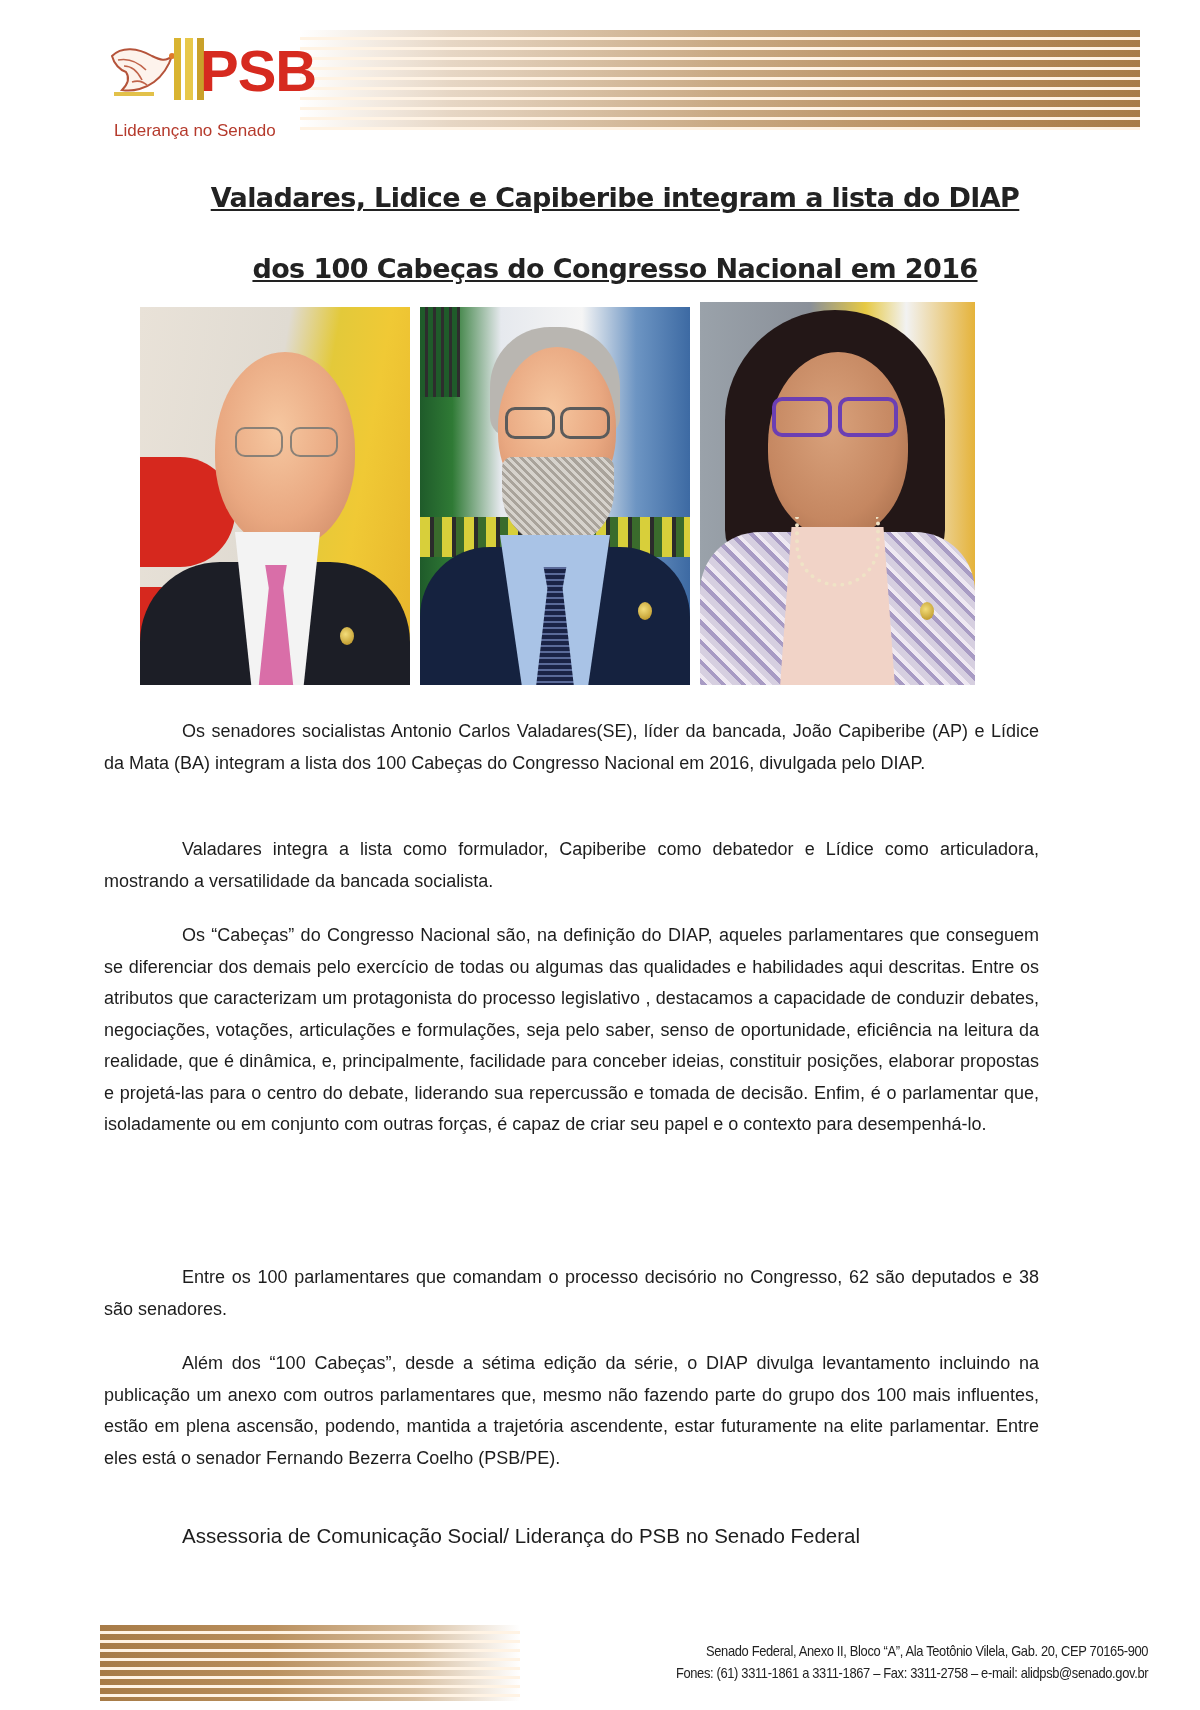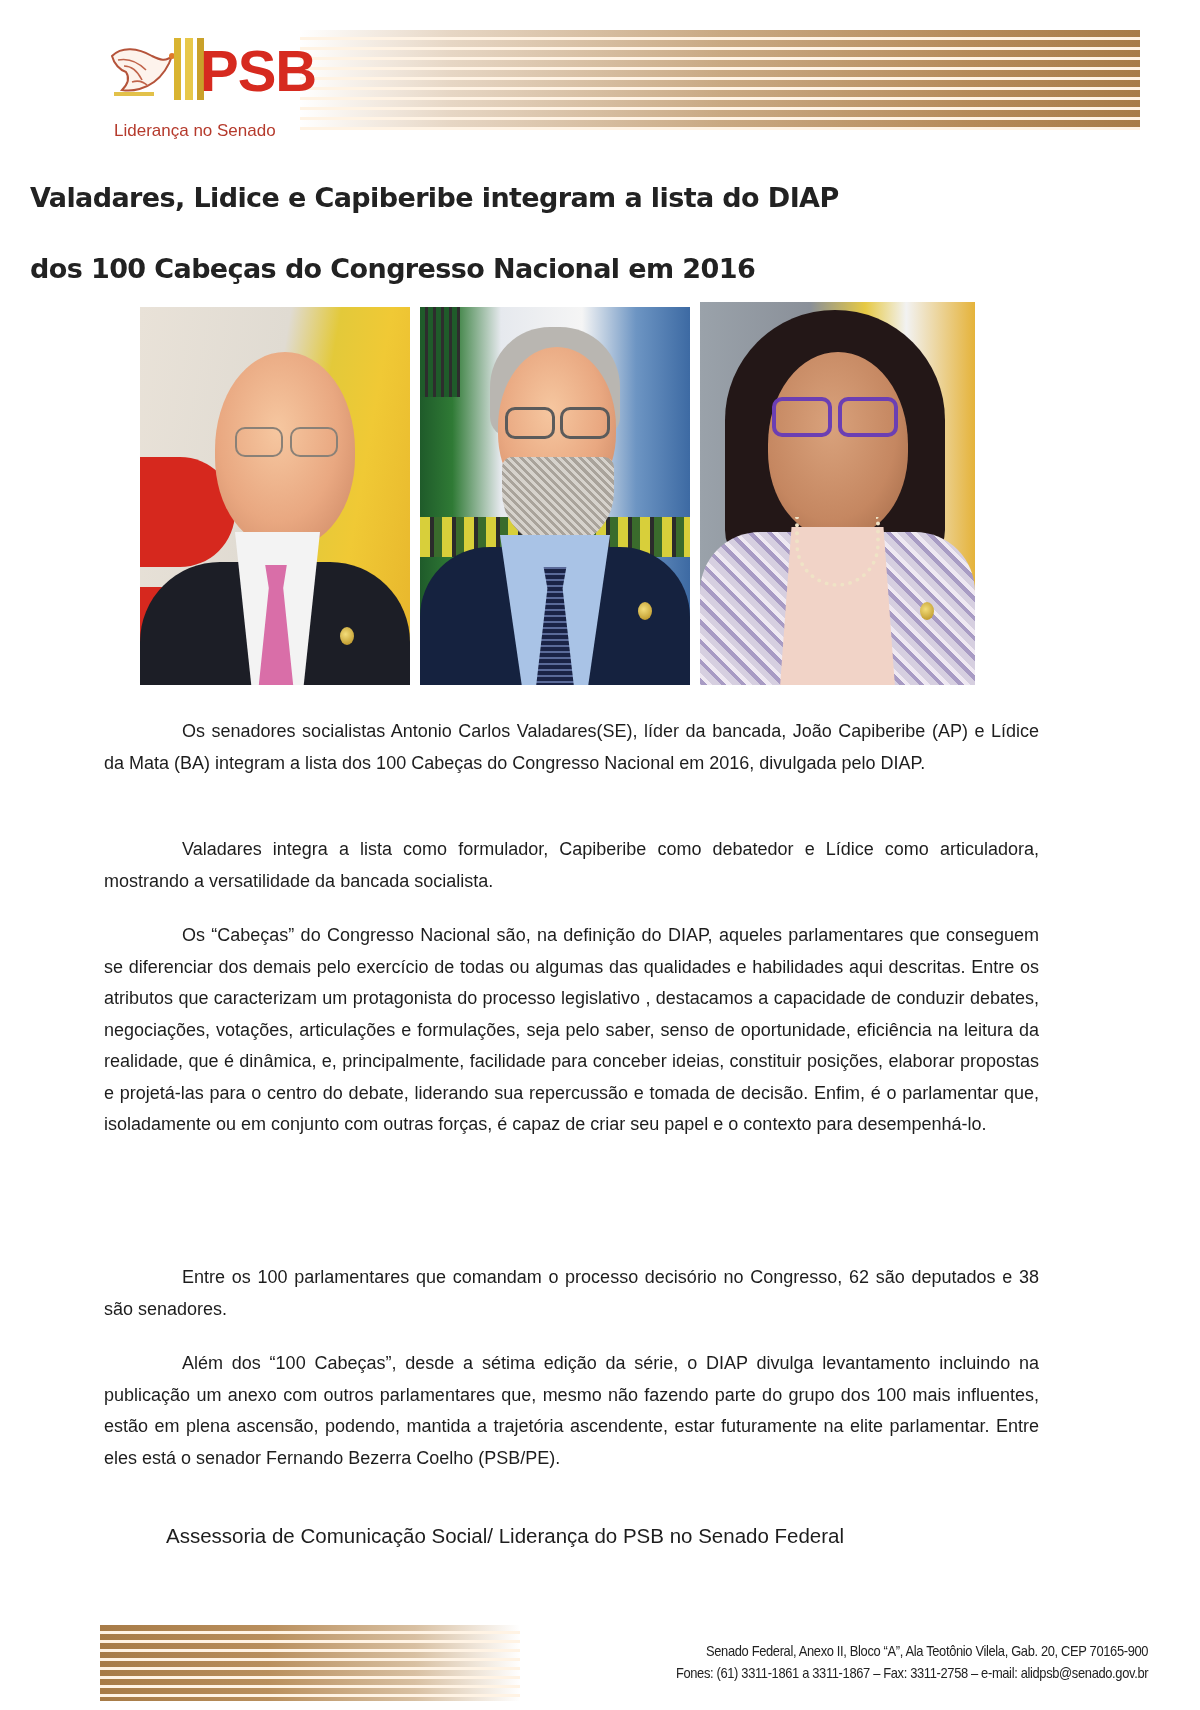--- a/index.html
+++ b/index.html
@@ -21,21 +21,21 @@
         repeating-linear-gradient(to bottom, rgba(255,240,220,0.0) 0px, rgba(255,240,220,0.0) 7px, #fff3e4 7px, #fff3e4 10px),
         linear-gradient(to right, #ffffff 0%, #e6d6c4 18%, #c9a983 50%, #b58a59 80%, #a77b47 100%);
     }
     .stripes-bottom { position: absolute; left: 100px; top: 1625px; width: 420px; height: 76px;
       background:
         repeating-linear-gradient(to bottom, rgba(255,240,220,0.0) 0px, rgba(255,240,220,0.0) 6px, #fff3e4 6px, #fff3e4 9px),
         linear-gradient(to right, #a77b47 0%, #b98f5d 40%, #d8c0a2 75%, #ffffff 100%);
     }
 
     
-    .title { position: absolute; left: 0; width: 1200px; text-align: left; font-family: "DejaVu Sans", sans-serif; font-size: 27px; color: #222; letter-spacing: -0.6px; }
+    .title { position: absolute; left: 0; width: 1200px; text-align: center; font-family: "DejaVu Sans", sans-serif; font-size: 27px; color: #222; letter-spacing: -0.6px; text-decoration: underline; }
     .title.l1 { top: 182px; padding-left: 30px; }
     .title.l2 { top: 253px; padding-left: 30px; }
 
     
     .photo { position: absolute; overflow: hidden; }
     .photo-1 { left: 140px; top: 307px; width: 270px; height: 378px;
       background: linear-gradient(100deg, #e9e2d8 0%, #e0dbd2 45%, #e3c93a 60%, #f0c935 75%, #e7b52c 100%); }
     .photo-2 { left: 420px; top: 307px; width: 270px; height: 378px;
       background: linear-gradient(90deg, #1f5b2a 0%, #2f7a35 12%, #e6e9ee 30%, #f5f5f5 60%, #6d95c3 80%, #3d6aa3 100%); }
     .photo-3 { left: 700px; top: 302px; width: 275px; height: 383px;
@@ -51,21 +51,21 @@
     .pin { position: absolute; width: 14px; height: 18px; border-radius: 50%; background: radial-gradient(circle at 40% 40%, #f3dd7a, #b38a1a); }
 
     
     .body-text { position: absolute; left: 104px; width: 935px; font-family: "Liberation Sans", sans-serif; font-size: 18px; line-height: 31.5px; color: #1d1d1d; text-align: justify; }
     .body-text p { text-indent: 78px; }
     .p1 { top: 716px; }
     .p2 { top: 834px; }
     .p3 { top: 920px; }
     .p4 { top: 1262px; }
     .p5 { top: 1348px; }
-    .signature { position: absolute; left: 166px; top: 1524px; font-family: "Liberation Sans", sans-serif; font-size: 20.5px; color: #1d1d1d; white-space: nowrap; }
+    .signature { position: absolute; left: 182px; top: 1524px; font-family: "Liberation Sans", sans-serif; font-size: 20.5px; color: #1d1d1d; white-space: nowrap; }
 
     
     .footer-lines { position: absolute; right: 52px; top: 1640px; text-align: right; font-family: "Liberation Sans", sans-serif; font-size: 15px; line-height: 22px; color: #222; letter-spacing: -0.4px; transform: scaleX(0.86); transform-origin: right center; white-space: nowrap; }
   </style>
 </head>
 <body>
 
 <div class="stripes-top"></div>
 
 <div class="logo">

